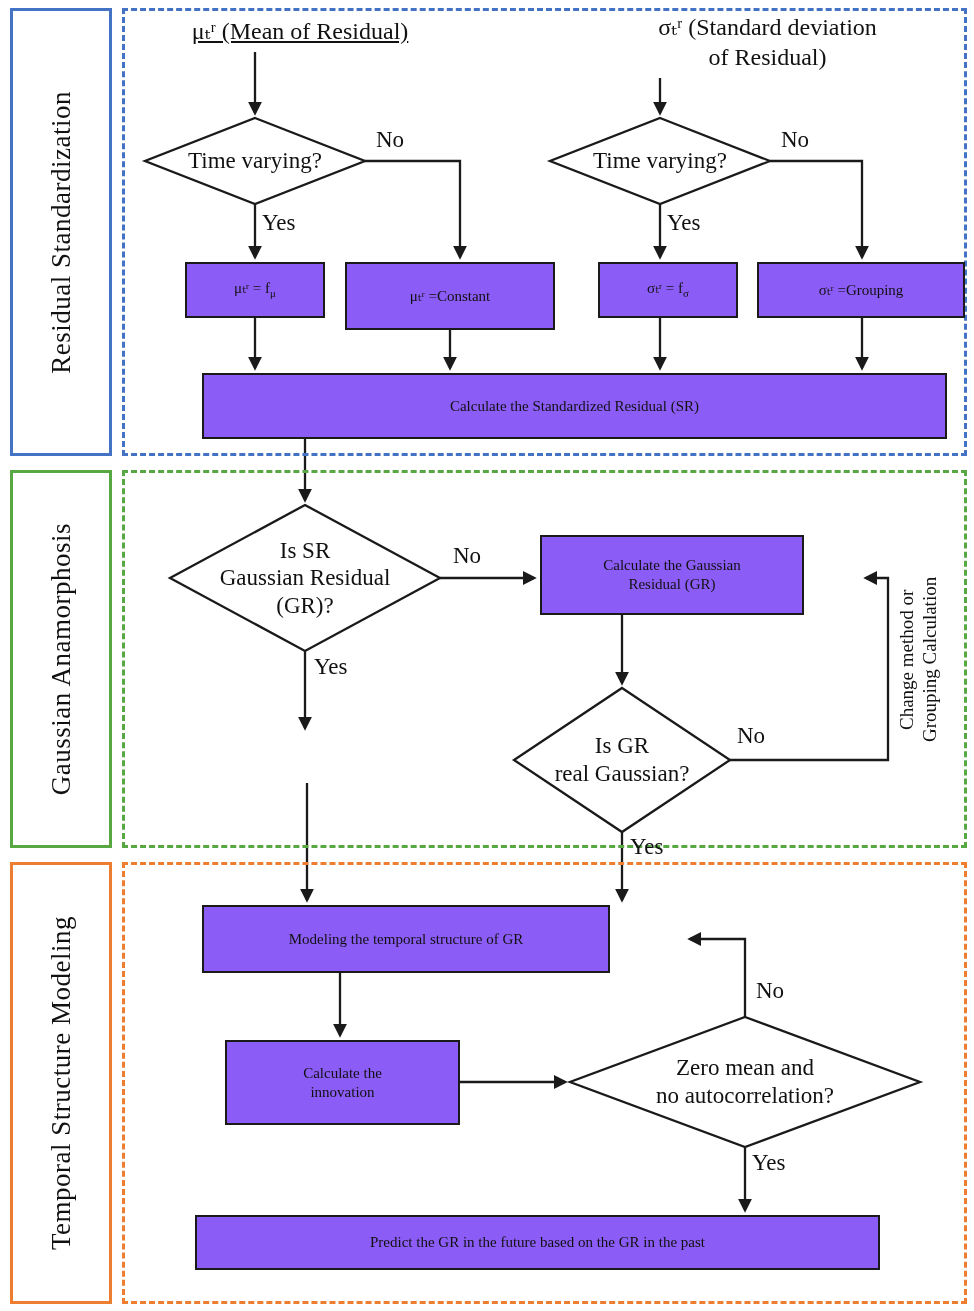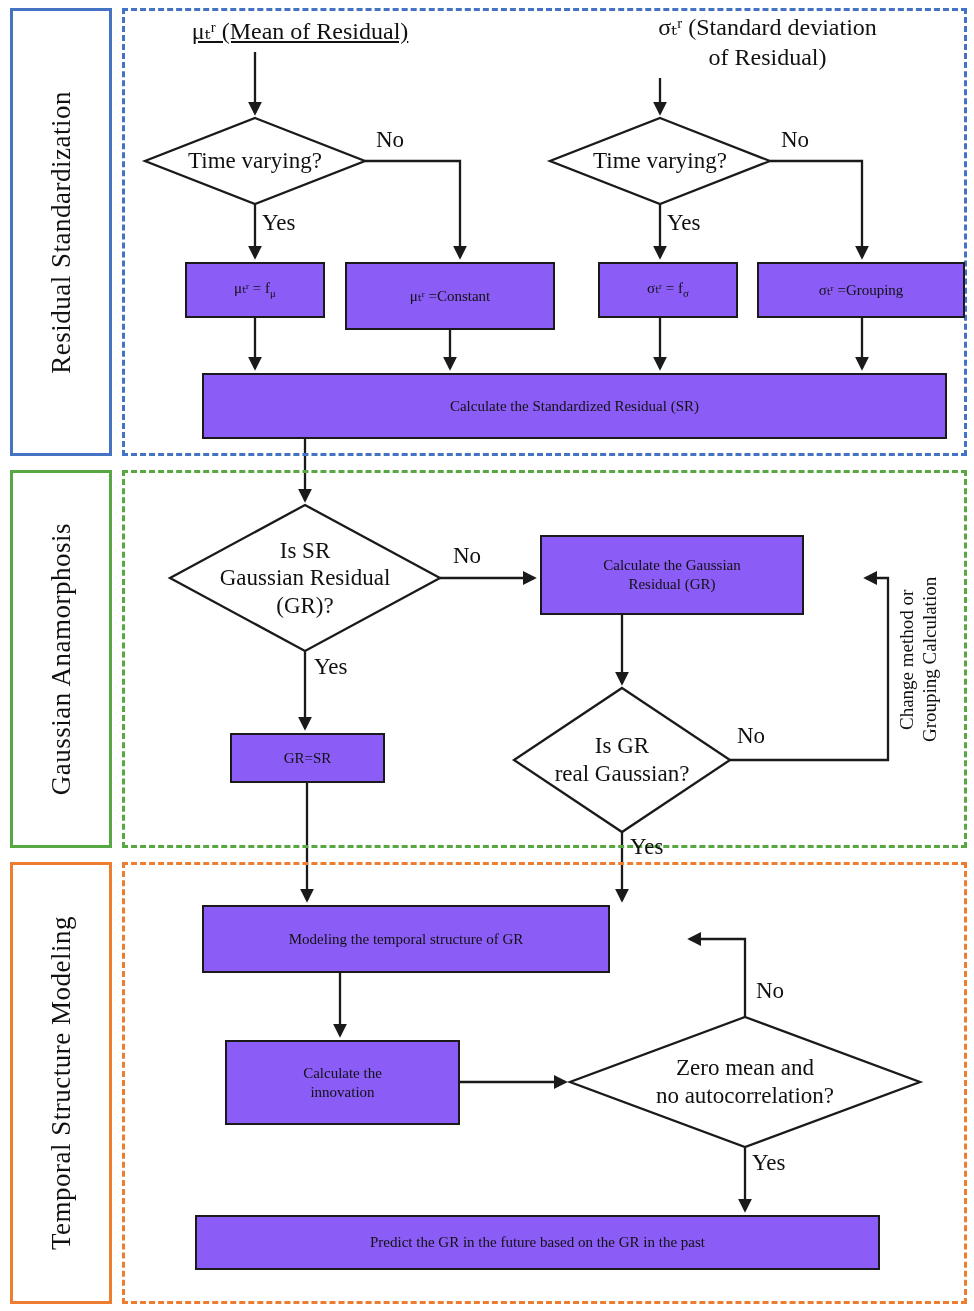--- a/index.html
+++ b/index.html
@@ -108,23 +108,20 @@
   <div class="node-box" style="left:757px; top:262px; width:208px; height:56px;">
     <span>σₜʳ =Grouping</span>
   </div>
   <div class="node-box" style="left:185px; top:373px; width:745px; height:66px;margin-left:17px;">
     <span>Calculate the Standardized Residual (SR)</span>
   </div>
   <div class="node-box" style="left:540px; top:535px; width:264px; height:80px;">
     <span>Calculate the Gaussian
 Residual (GR)</span>
   </div>
-  <div class="node-box" style="left:230px; top:733px; width:155px; height:50px;">
-    <span>GR=SR</span>
-  </div>
   <div class="node-box" style="left:202px; top:905px; width:408px; height:68px;font-family:Liberation Serif, serif;">
     <span>Modeling the temporal structure of GR</span>
   </div>
   <div class="node-box" style="left:225px; top:1040px; width:235px; height:85px;">
     <span>Calculate the
 innovation</span>
   </div>
   <div class="node-box" style="left:195px; top:1215px; width:685px; height:55px;">
     <span>Predict the GR in the future based on the GR in the past</span>
   </div>

